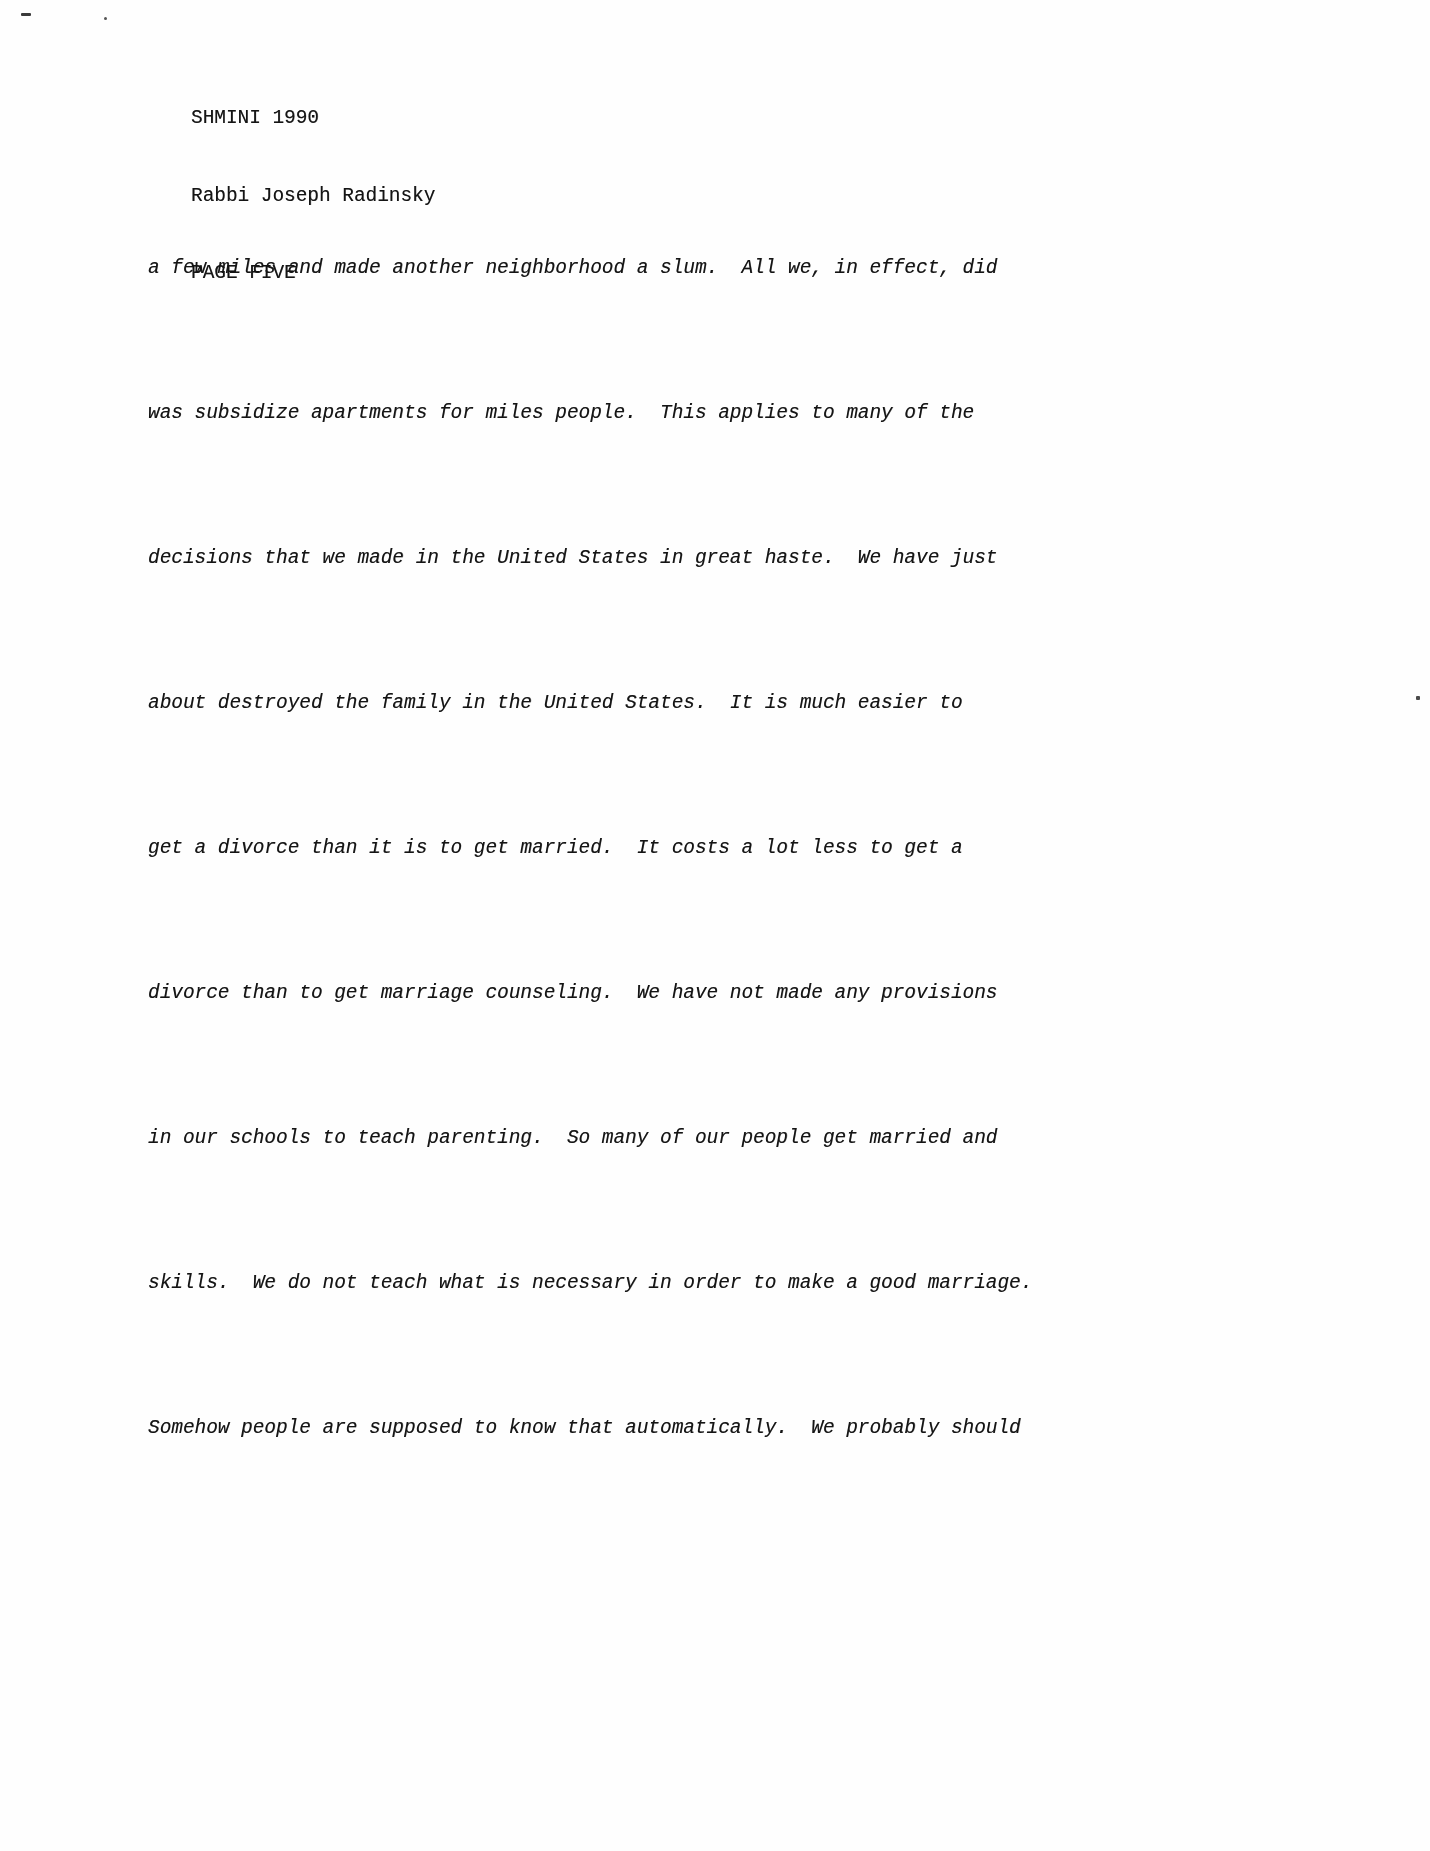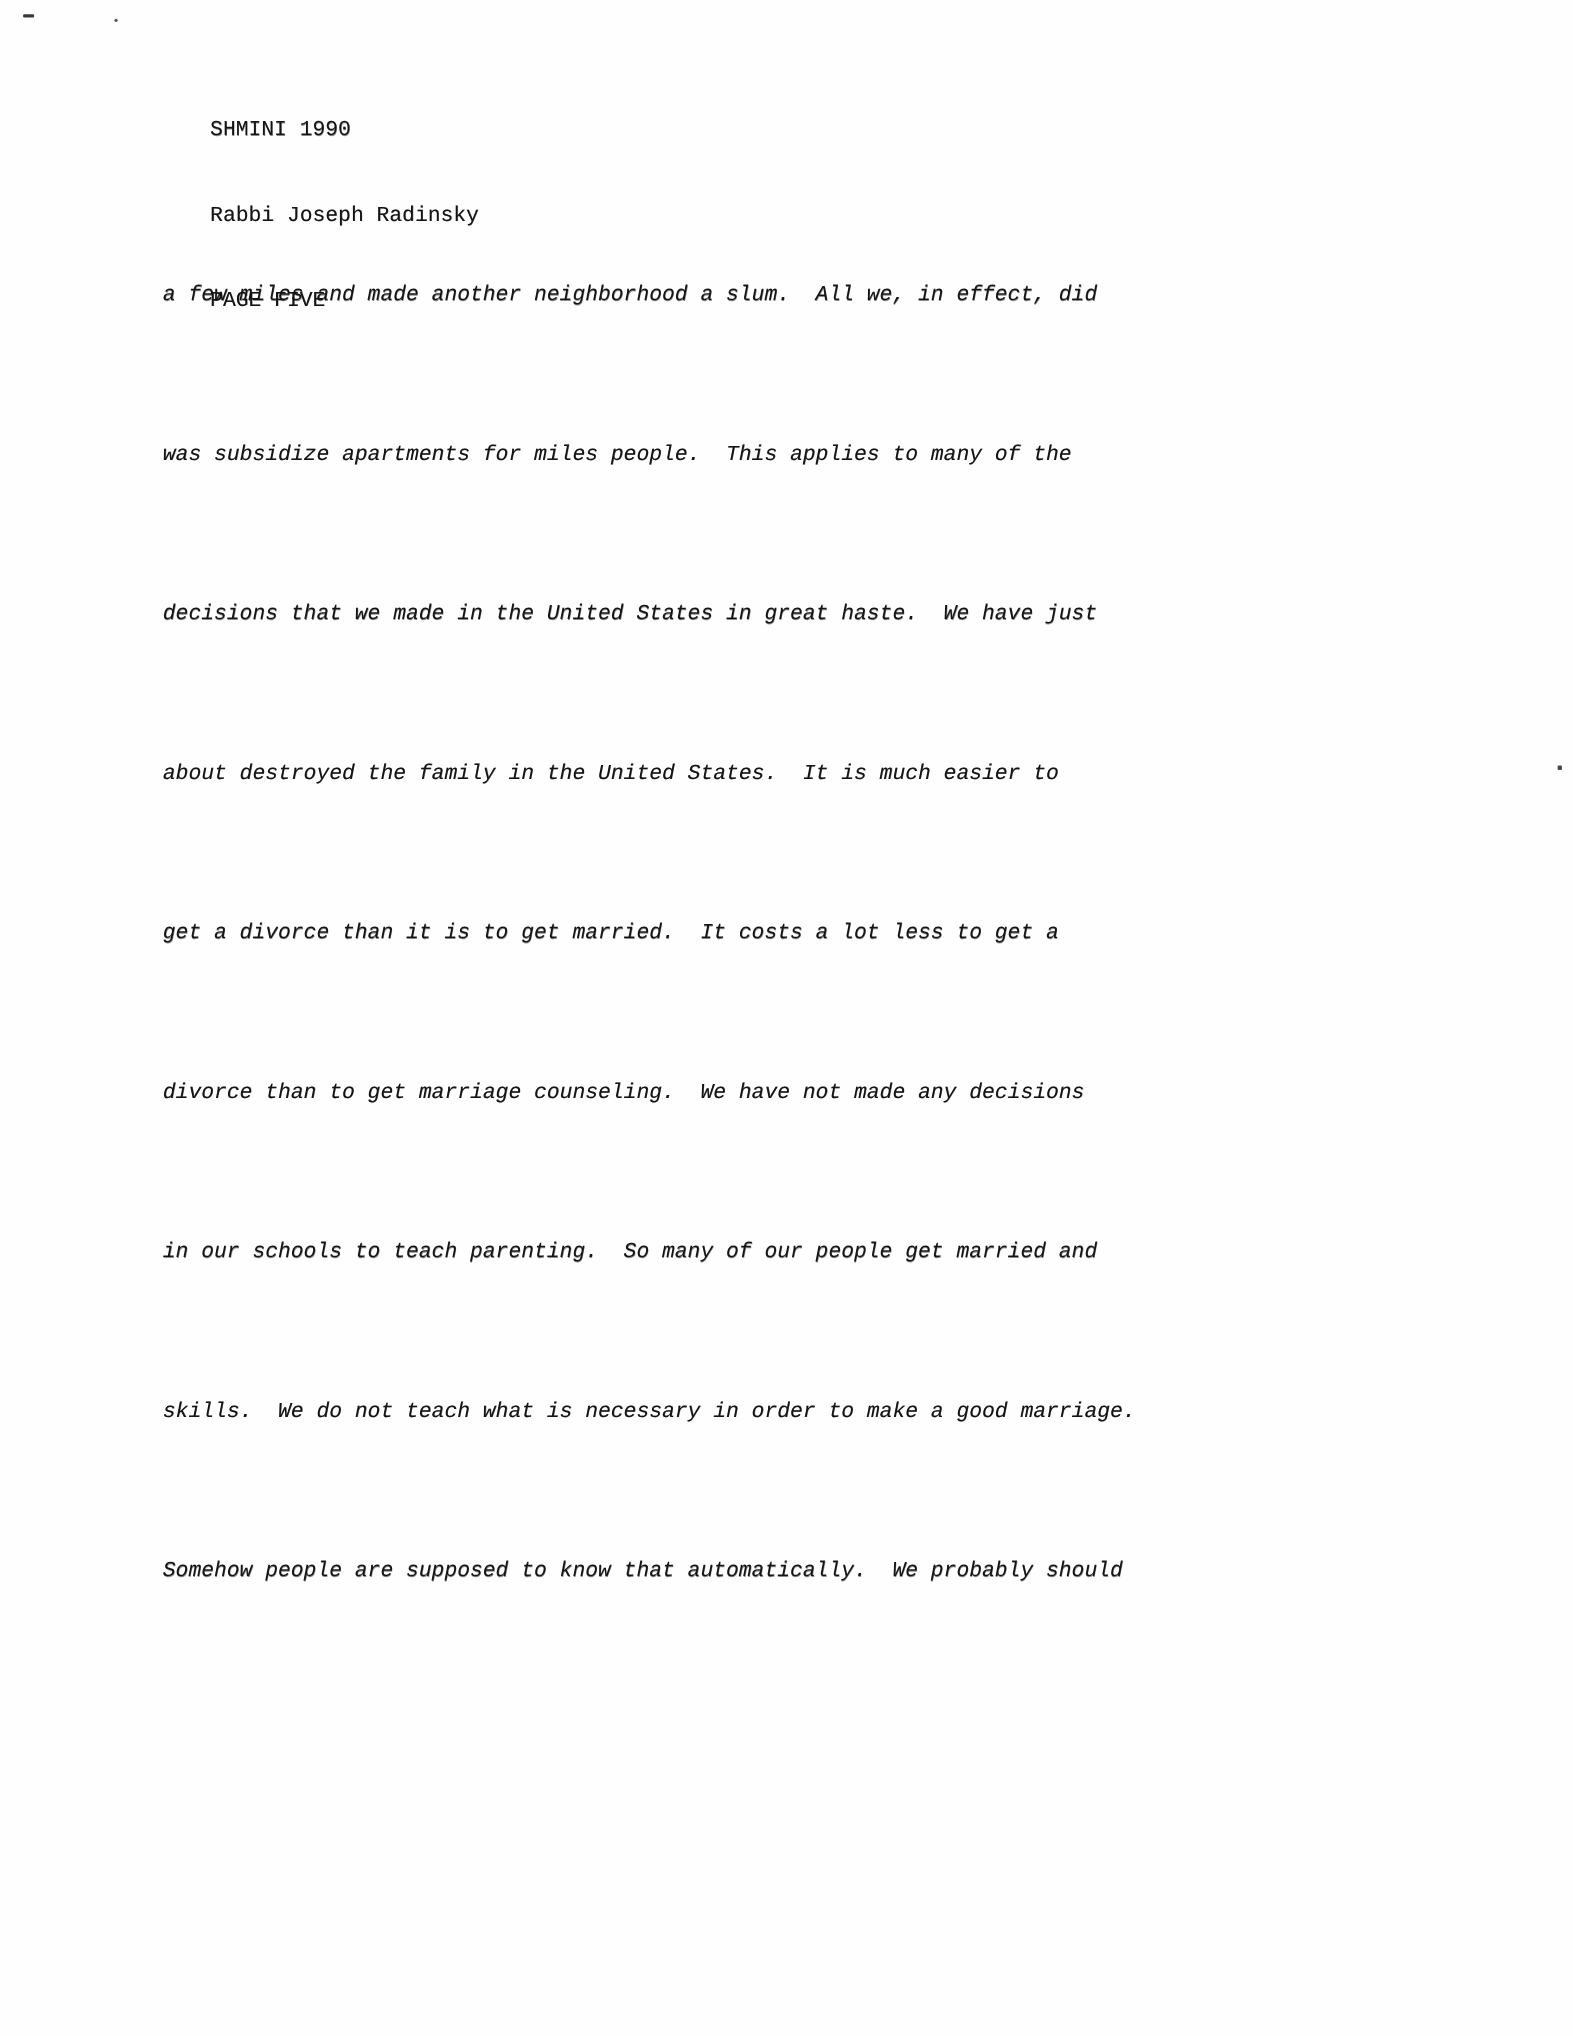--- a/index.html
+++ b/index.html
@@ -55,21 +55,21 @@
     <div>Rabbi Joseph Radinsky</div>
     <div>PAGE FIVE</div>
   </header>
 
   <main class="doc-body">
     <div class="line">a few miles and made another neighborhood a slum.  All we, in effect, did</div>
     <div class="line">was subsidize apartments for miles people.  This applies to many of the</div>
     <div class="line">decisions that we made in the United States in great haste.  We have just</div>
     <div class="line">about destroyed the family in the United States.  It is much easier to</div>
     <div class="line">get a divorce than it is to get married.  It costs a lot less to get a</div>
-    <div class="line">divorce than to get marriage counseling.  We have not made any decisions</div>
+    <div class="line">divorce than to get marriage counseling.  We have not made any provisions</div>
     <div class="line">in our schools to teach parenting.  So many of our people get married and</div>
     <div class="line">skills.  We do not teach what is necessary in order to make a good marriage.</div>
     <div class="line">Somehow people are supposed to know that automatically.  We probably should</div>
     
     
     
     
     
     
     

